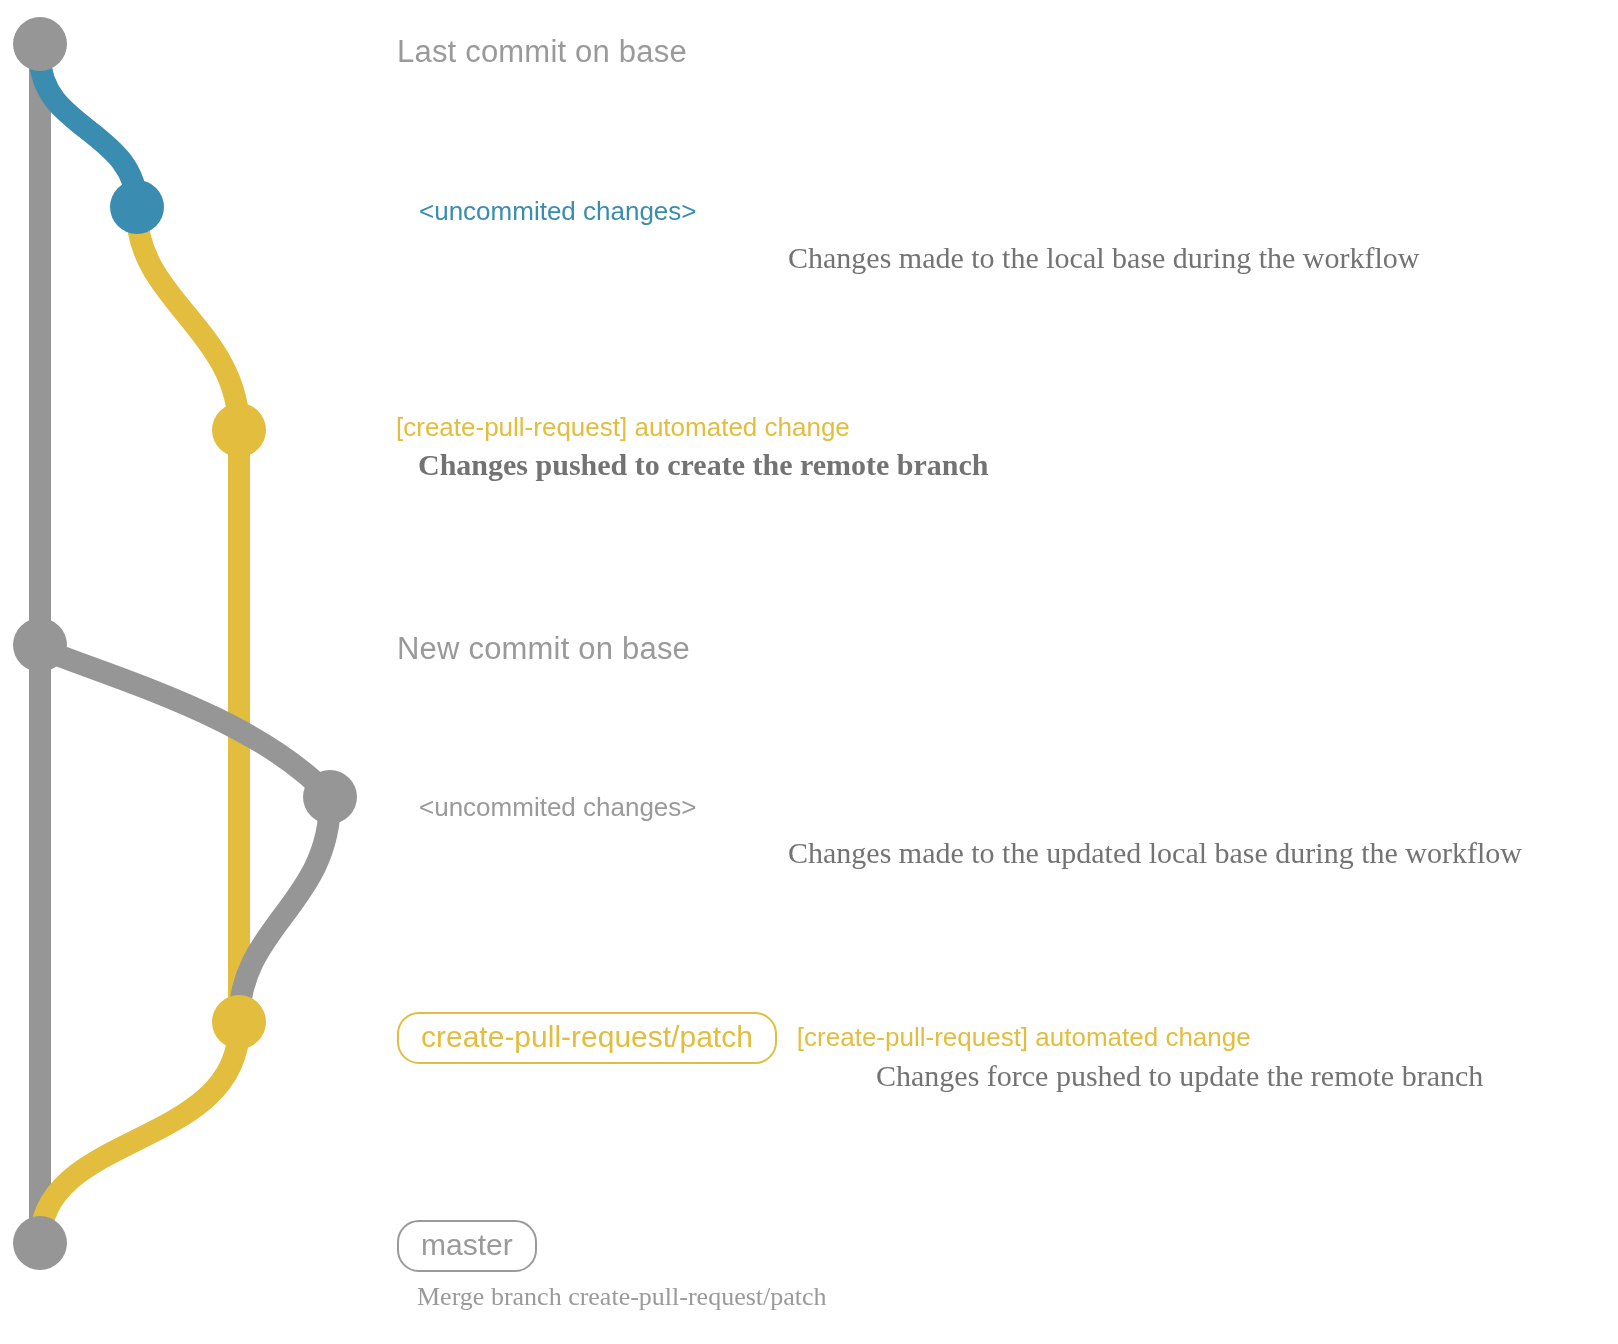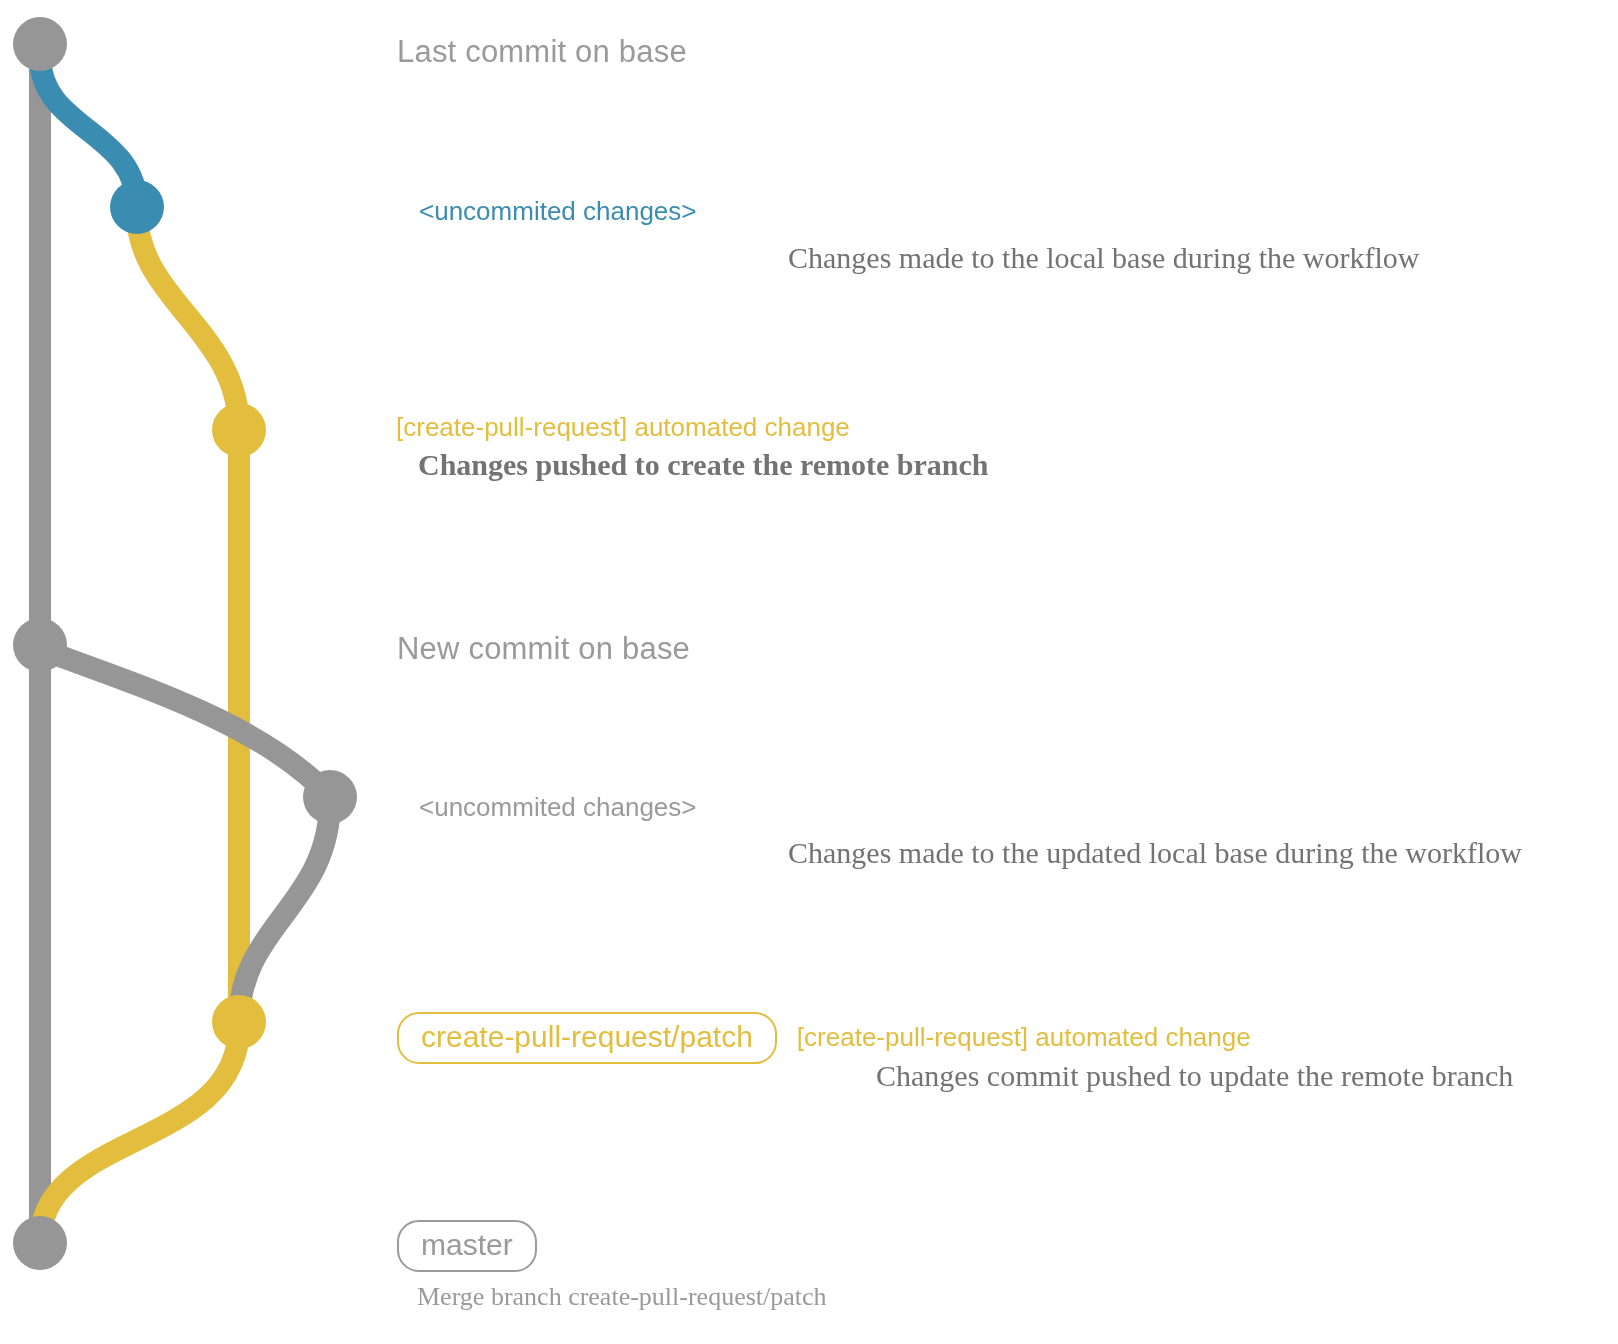--- a/index.html
+++ b/index.html
@@ -121,20 +121,20 @@
   <span class="row-title c-gray" style="margin-left:22px; margin-top:12px;">&lt;uncommited changes&gt;</span>
 </div>
 <div class="desc" style="left:788px; top:838px;">Changes made to the updated local base during the workflow</div>
 
 <div class="row" style="left:397px; top:1002px;margin-top:10px;">
   <span class="badge c-yellow">
     <span class="badge-label">create-pull-request/patch</span>
   </span>
   <span class="row-title c-yellow" style="margin-left:20px; margin-top:12px;">[create-pull-request] automated change</span>
 </div>
-<div class="desc" style="left:876px; top:1061px;">Changes commit pushed to update the remote branch</div>
+<div class="desc" style="left:876px; top:1061px;">Changes force pushed to update the remote branch</div>
 
 <div class="row" style="left:397px; top:1220px;flex-direction:column;">
   <span class="badge c-gray">
     <span class="badge-label">master</span>
   </span>
   <span class="row-title c-gray" style="margin-left:20px; margin-top:12px;font-family:Liberation Serif, serif;">Merge branch create-pull-request/patch</span>
 </div>
 
 </body></html>

